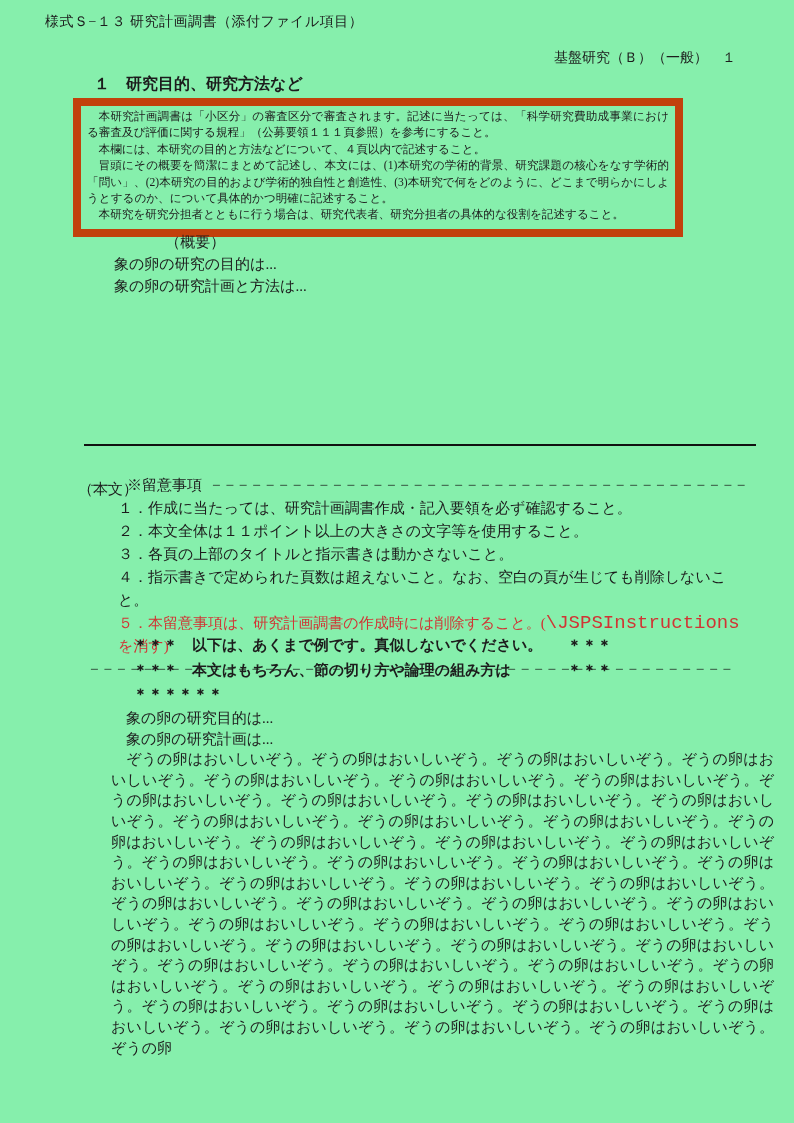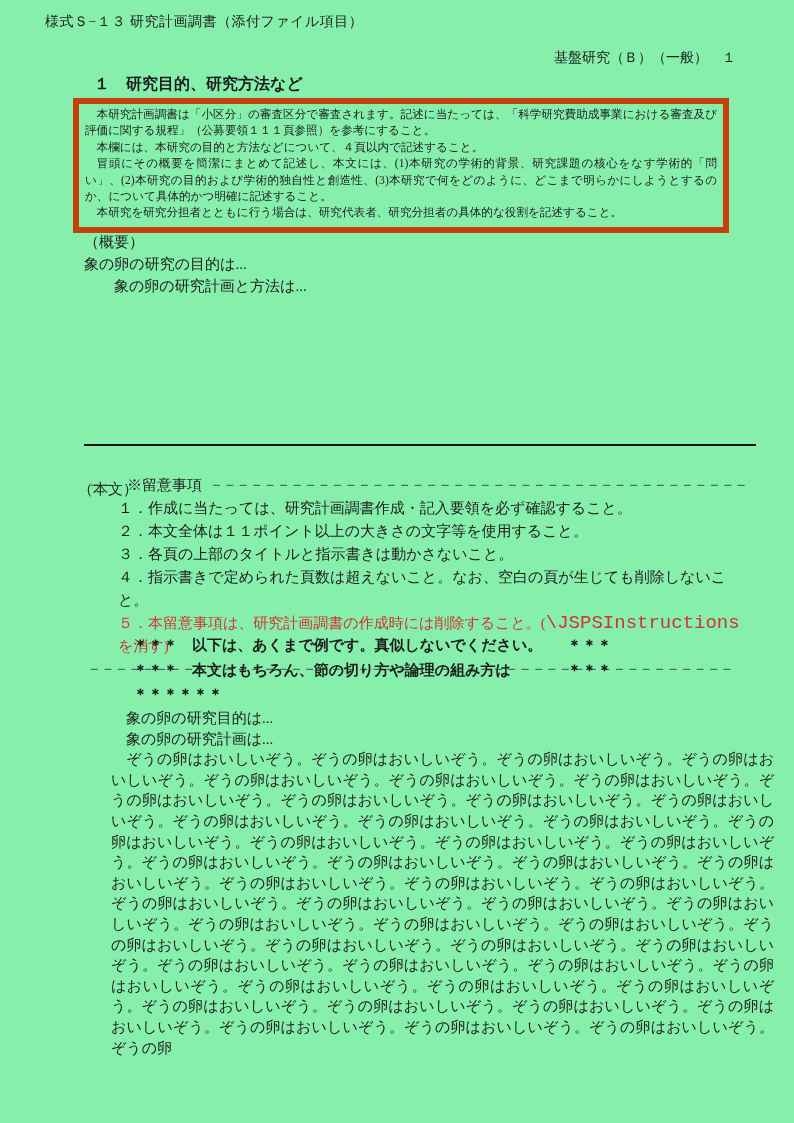--- a/index.html
+++ b/index.html
@@ -13,29 +13,29 @@
     overflow:hidden;
   }
   .hdr-left  { position:absolute; left:45px; top:13px;  font-size:14px; letter-spacing:0.5px; }
   .hdr-right { position:absolute; right:58px; top:37px; font-size:14px;margin-top:12px; }
   .sec-title {
     position:absolute; left:94px; top:74px;
     font-size:16px; font-weight:bold;
     font-family:"Liberation Sans", sans-serif;
   }
   .inst-box {
-    position:absolute; left:73px; top:98px; width:656px;
+    position:absolute; left:73px; top:98px; width:610px;
     box-sizing:border-box;
-    border:6px solid #c2410c;
+    border:8px solid #c2410c;
     padding:3px 6px 5px 6px;
     font-size:11.6px; line-height:16.4px;
     text-align:justify;
   }
   .inst-box p { margin:0; text-indent:1em; }
-  .overview { position:absolute; left:84px; top:231px; font-size:15px; line-height:22px; }
+  .overview { position:absolute; left:84px; top:231px; font-size:15px; line-height:22px;text-align:center; }
   .overview div { white-space:pre; }
   .rule { position:absolute; left:84px; top:444px; width:672px; height:2px; background:#111; }
   .honbun-label { position:absolute; left:78px; top:452px; font-size:15px;margin-top:28px; }
   .notes {
     position:absolute; left:90px; top:474px; width:666px;
     font-size:15px; line-height:23px;
   }
   .notes-rule-row { display:flex; align-items:baseline; overflow:hidden; }
   .dash { letter-spacing:5px; white-space:nowrap; }
   .dash-trail { flex:1; overflow:hidden; }

